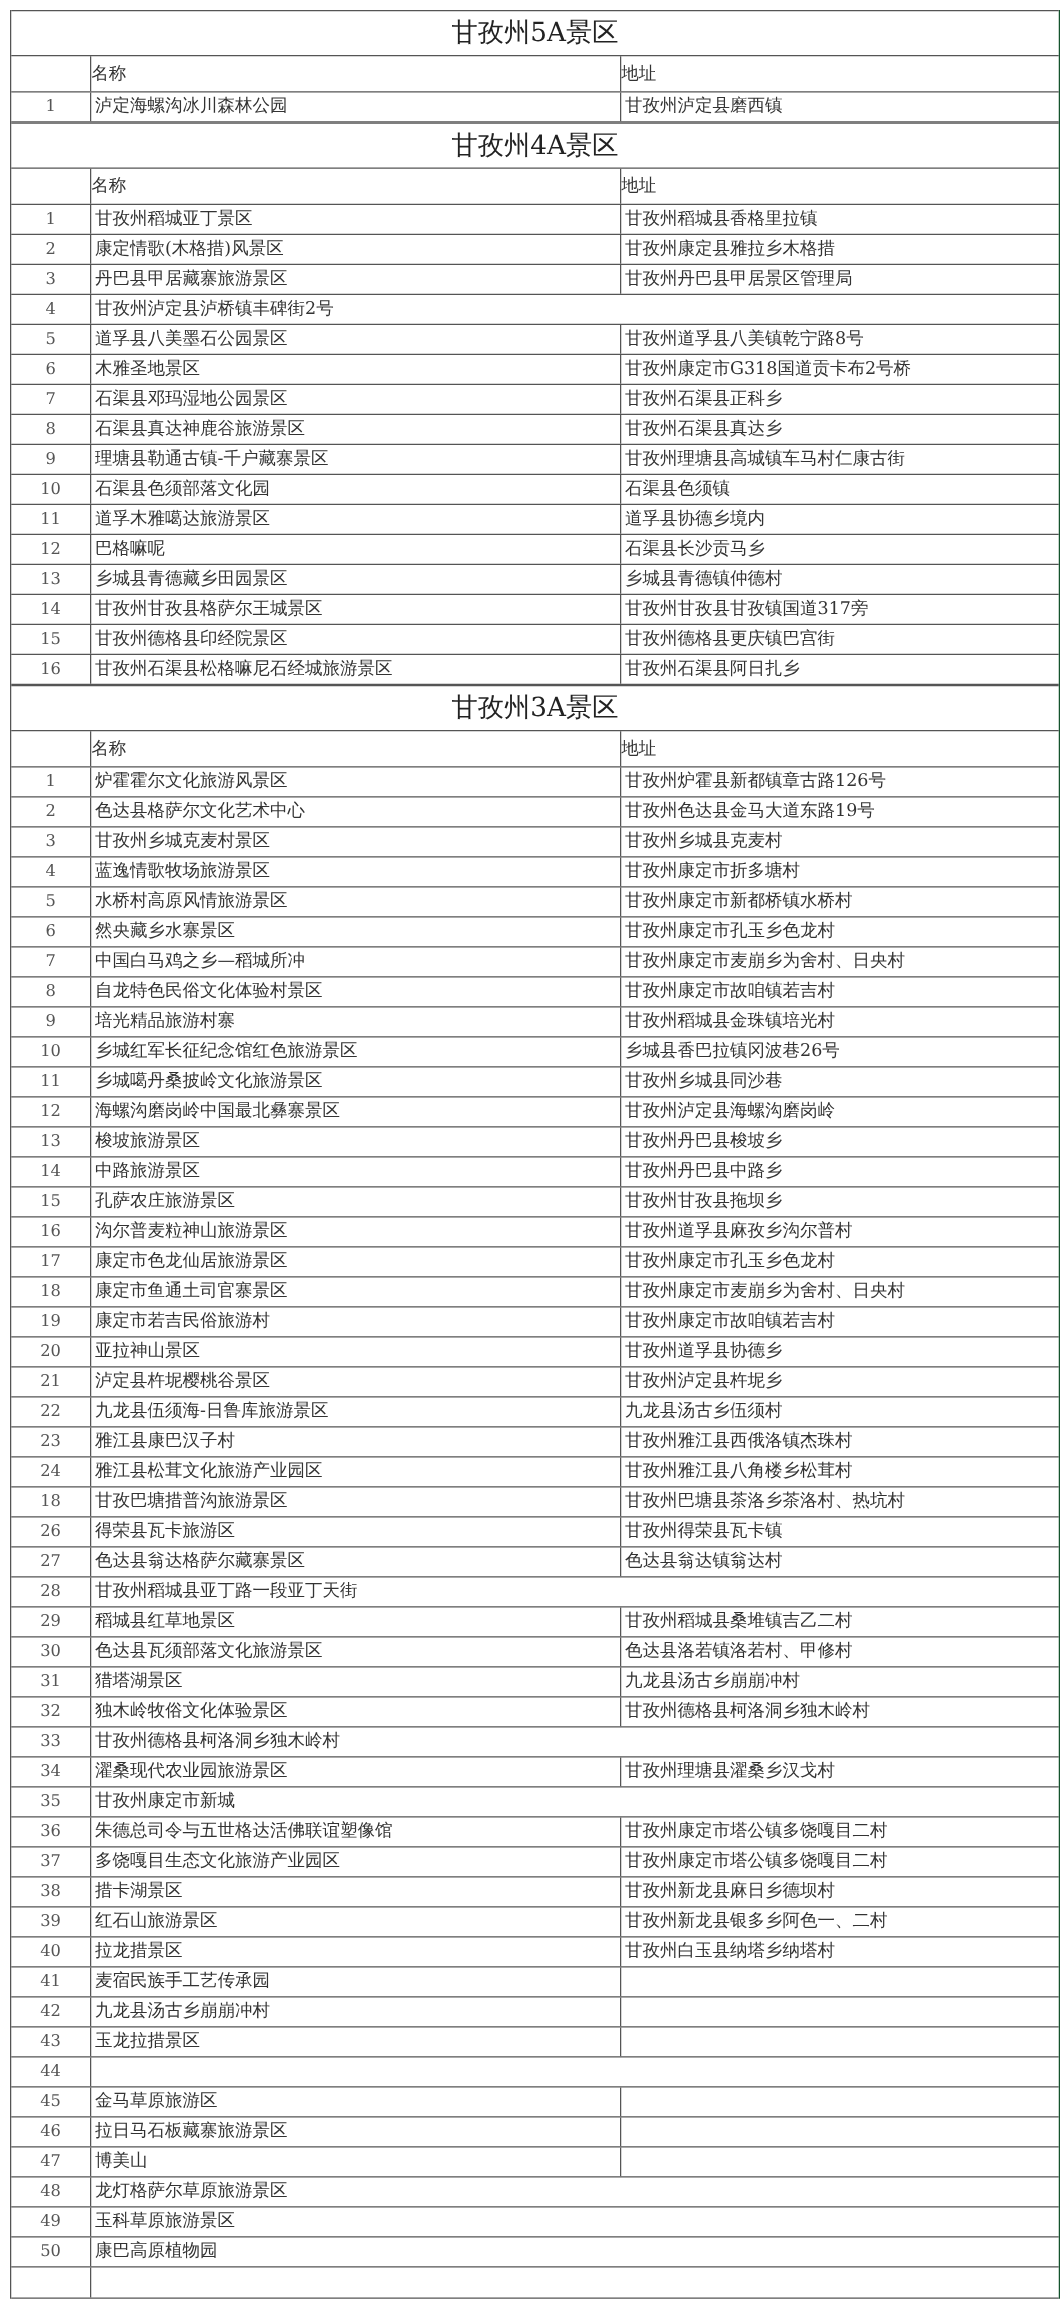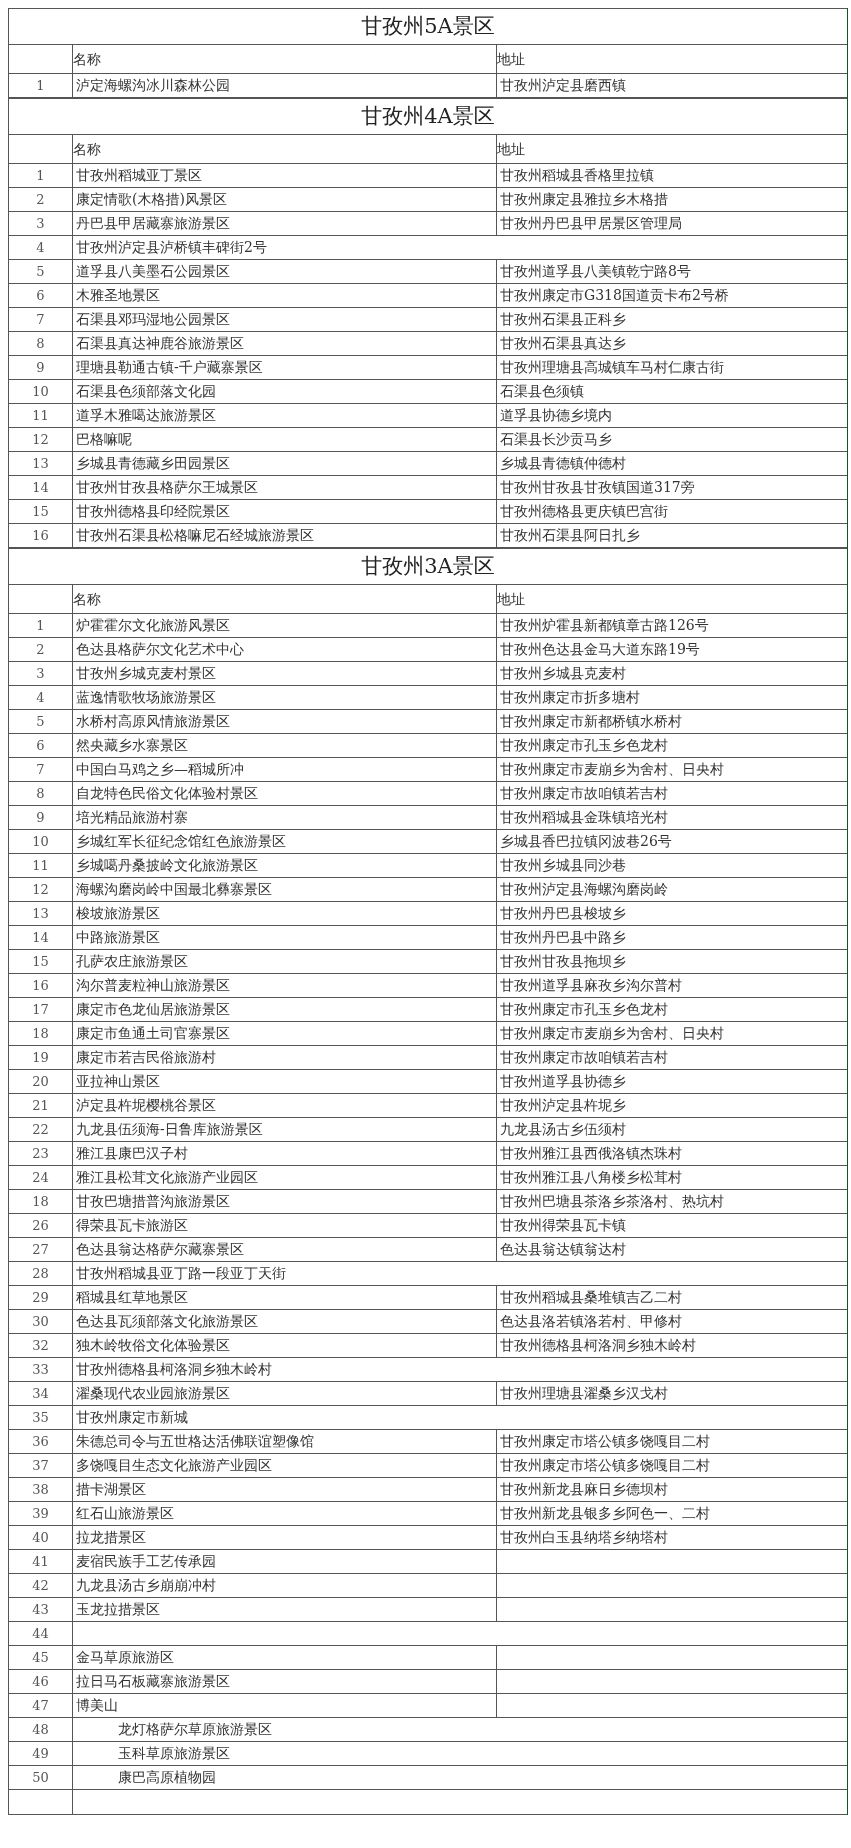--- a/index.html
+++ b/index.html
@@ -9,21 +9,21 @@
            border-left: 1px solid #555; border-right: 1px solid #14532d; }
   .title { height: 35px; border-top: 1px solid #555; border-bottom: 1px solid #555;
            text-align: center; font-size: 21px; line-height: 35px; color: #222; }
   .row { display: flex; height: 23px; border-bottom: 1px solid #555; font-size: 14px; line-height: 23px; }
   .row.header { height: 28px; line-height: 28px; }
   .c-idx { width: 63px; flex: none; border-right: 1px solid #555; text-align: center; color: #555; font-size: 13px; }
   .c-name { width: 424px; flex: none; border-right: 1px solid #555; padding-left: 3px; box-sizing: border-box;
             white-space: nowrap; overflow: hidden; color: #333; }
   .c-addr { flex: 1; padding-left: 3px; white-space: nowrap; overflow: hidden; color: #333; }
   .row.header .c-name, .row.header .c-addr { text-align: left; padding-left: 0; }
-  .row.nodiv .c-name { border-right: none; margin-left: 42px; }
+  .row.nodiv .c-name { border-right: none; }
   .row.blank { height: 24px; }
 </style>
 </head>
 <body>
 
 <div class="sheet">
 
   <div class="title">甘孜州5A景区</div>
   <div class="row header">
     <div class="c-idx"></div>
@@ -276,20 +276,25 @@
         <div class="c-idx">29</div>
         <div class="c-name">稻城县红草地景区</div>
         <div class="c-addr">甘孜州稻城县桑堆镇吉乙二村</div>
       </div>
       <div class="row">
         <div class="c-idx">30</div>
         <div class="c-name">色达县瓦须部落文化旅游景区</div>
         <div class="c-addr">色达县洛若镇洛若村、甲修村</div>
       </div>
       <div class="row">
+        <div class="c-idx">31</div>
+        <div class="c-name">猎塔湖景区</div>
+        <div class="c-addr">九龙县汤古乡崩崩冲村</div>
+      </div>
+      <div class="row">
         <div class="c-idx">32</div>
         <div class="c-name">独木岭牧俗文化体验景区</div>
         <div class="c-addr">甘孜州德格县柯洛洞乡独木岭村</div>
       </div>
       <div class="row">
         <div class="c-idx">33</div>
         <div class="c-addr">甘孜州德格县柯洛洞乡独木岭村</div>
       </div>
       <div class="row">
         <div class="c-idx">34</div>

